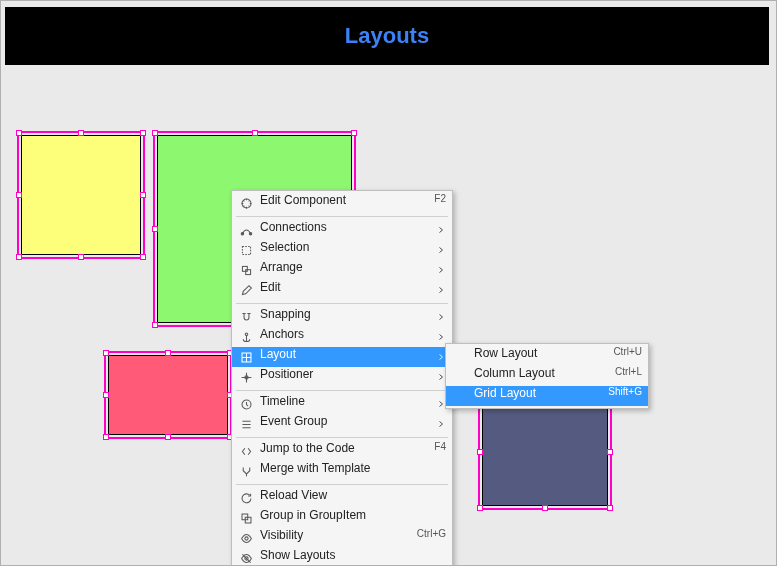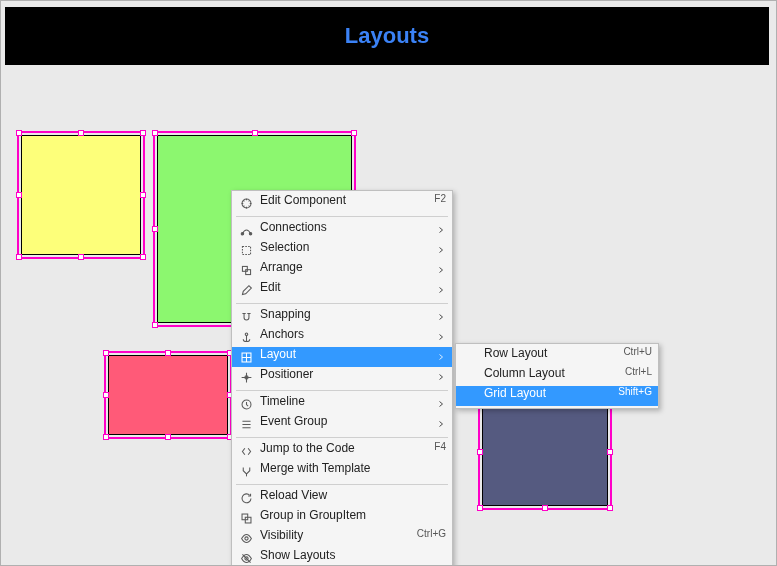--- a/index.html
+++ b/index.html
@@ -59,21 +59,21 @@
   .h-se { right: -3px; bottom: -3px; }
 
   .menu {
     position: absolute;
     background: #f5f5f5;
     border: 1px solid #bfbfbf;
     box-shadow: 2px 2px 5px rgba(0,0,0,0.25);
     padding: 2px 0;
   }
   .menu-main { left: 230px; top: 189px; width: 222px; }
-  .menu-sub  { left: 454px; top: 342px; width: 204px; }
+  .menu-sub  { left: 444px; top: 342px; width: 204px; }
 
   .menu-item {
     display: flex;
     height: 20px;
     padding: 0 6px 0 4px;
     cursor: default;
     white-space: nowrap;
   }
   .menu-item .icon {
     width: 20px;

